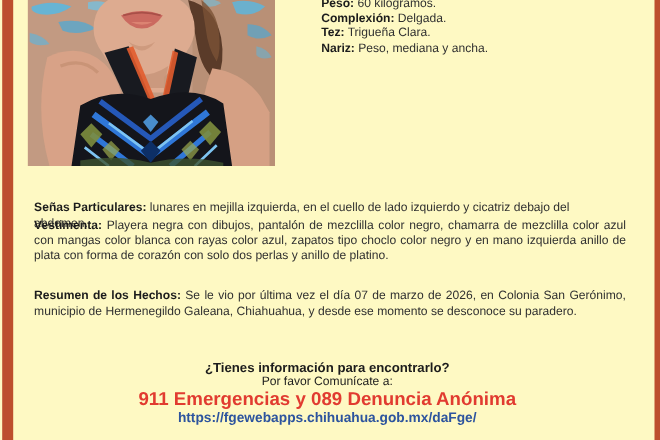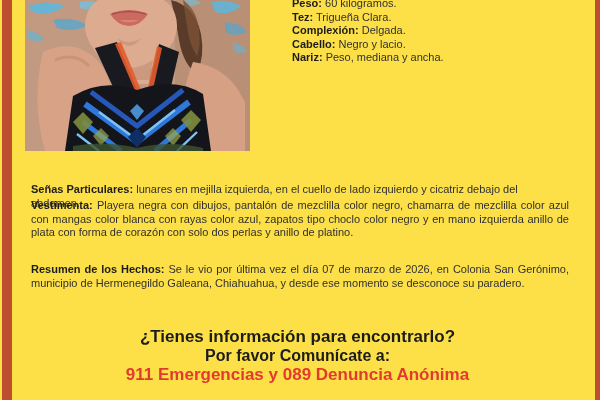--- a/index.html
+++ b/index.html
@@ -1,36 +1,36 @@
 <!DOCTYPE html>
 <html><head>
 <meta charset="utf-8">
 <style>
   html,body{margin:0;padding:0;background:#ffffff;}
   .canvas{
-    position:relative;width:600px;height:400px;background:#fde047;overflow:hidden;
+    position:relative;width:600px;height:400px;background:#fef9c3;overflow:hidden;
     font-family:"Liberation Sans",sans-serif;color:#303030;
   }
   .stripe{position:absolute;top:0;height:400px;background:#bd4f2e;}
   .stripe.left{left:2px;width:10px;}
   .stripe.right{right:0;width:5px;}
   .photo{position:absolute;left:25px;top:0;width:225px;height:151px;overflow:hidden;}
   .photo svg{display:block;width:100%;height:100%;}
   .attrs{position:absolute;left:292px;top:-3px;width:280px;font-size:11px;line-height:13.5px;}
   .attr-line b{color:#1c1c1c;}
   .section{position:absolute;left:31px;width:538px;font-size:11px;line-height:13.6px;}
   .section b{color:#1c1c1c;}
   .section.justify{text-align:justify;}
   .sec-senas{top:183px;}
   .sec-vestimenta{top:199px;}
   .sec-resumen{top:263px;}
   .footer{position:absolute;left:0;right:5px;top:327px;text-align:center;}
   .footer div{margin:0 auto;}
-  .f-question{font-size:17px;font-weight:bold;color:#1c1c1c;margin-bottom:5px;}
-  .f-contact{font-size:16px;font-weight:bold;color:#1c1c1c;margin-bottom:5px;}
+  .f-question{font-size:12px;font-weight:bold;color:#1c1c1c;margin-bottom:5px;}
+  .f-contact{font-size:11px;font-weight:normal;color:#1c1c1c;margin-bottom:5px;}
   .f-phones{font-size:17px;font-weight:bold;color:#e13b30;margin-bottom:4px;}
   .f-url{font-size:12.5px;font-weight:bold;color:#2d549e;}
 </style>
 </head>
 <body>
 
 <div class="canvas">
 
   <div class="stripe left"></div>
   <div class="stripe right"></div>
@@ -87,23 +87,22 @@
       <path d="M148,128 l8,8 -8,10 -8,-10z" fill="#9aa84c" opacity="0.7"></path>
       <path d="M112,128 l9,9 -9,11 -9,-11z" fill="#0d2f66"></path>
       <path d="M112,104 l7,7 -7,9 -7,-9z" fill="#4f9ae0" opacity="0.9"></path>
 
       <path d="M48,146 q32,-6 64,2 q32,-8 66,0 l0,3 -130,0z" fill="#3d5230" opacity="0.8"></path>
     </svg>
   </div>
 
   <div class="attrs">
     <div class="attr-line"><b>Peso:</b> <span>60 kilogramos.</span></div>
+    <div class="attr-line"><b>Complexión:</b> <span>Delgada.</span></div>
     <div class="attr-line"><b>Tez:</b> <span>Trigueña Clara.</span></div>
-    <div class="attr-line"><b>Complexión:</b> <span>Delgada.</span></div>
-    <div class="attr-line"><b>Cabello:</b> <span>Negro y lacio.</span></div>
     <div class="attr-line"><b>Nariz:</b> <span>Peso, mediana y ancha.</span></div>
   </div>
 
   <div class="section sec-senas">
     <b>Señas Particulares:</b>
     <span>lunares en mejilla izquierda, en el cuello de lado izquierdo y cicatriz debajo del abdomen.</span>
   </div>
 
   <div class="section sec-vestimenta justify">
     <b>Vestimenta:</b>
@@ -112,15 +111,16 @@
 
   <div class="section sec-resumen justify">
     <b>Resumen de los Hechos:</b>
     <span>Se le vio por última vez el día 07 de marzo de 2026, en Colonia San Gerónimo, municipio de Hermenegildo Galeana, Chiahuahua, y desde ese momento se desconoce su paradero.</span>
   </div>
 
   <div class="footer">
     <div class="f-question">¿Tienes información para encontrarlo?</div>
     <div class="f-contact">Por favor Comunícate a:</div>
     <div class="f-phones">911 Emergencias y 089 Denuncia Anónima</div>
+    <div class="f-url">https://fgewebapps.chihuahua.gob.mx/daFge/</div>
   </div>
 
 </div>
 
 </body></html>

